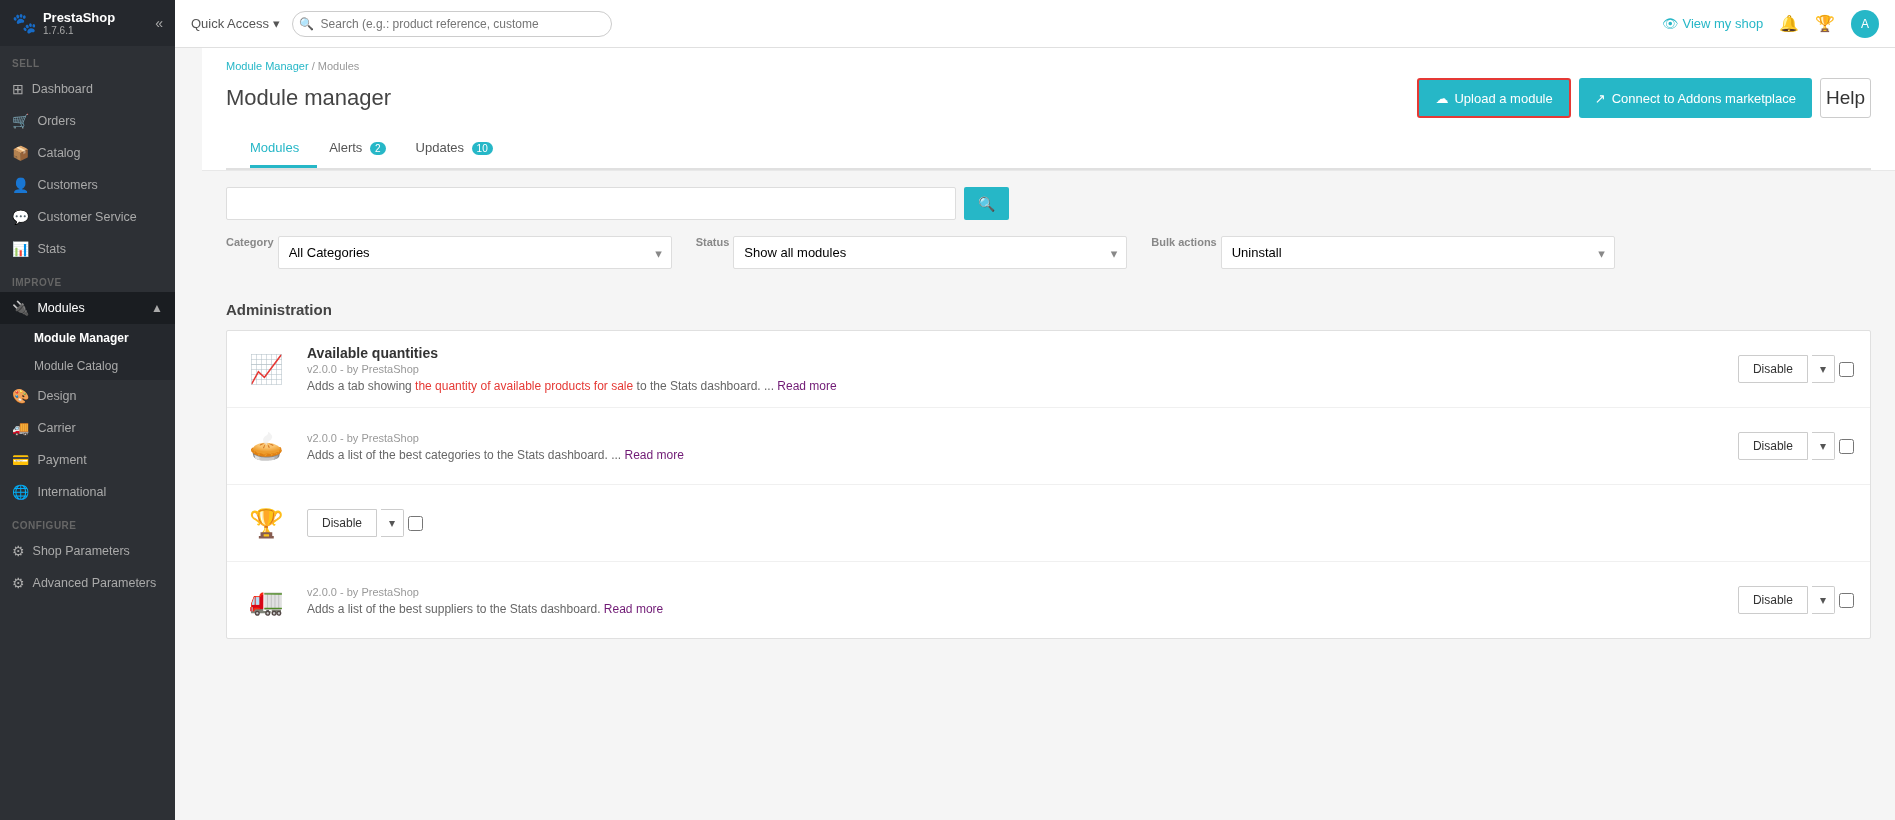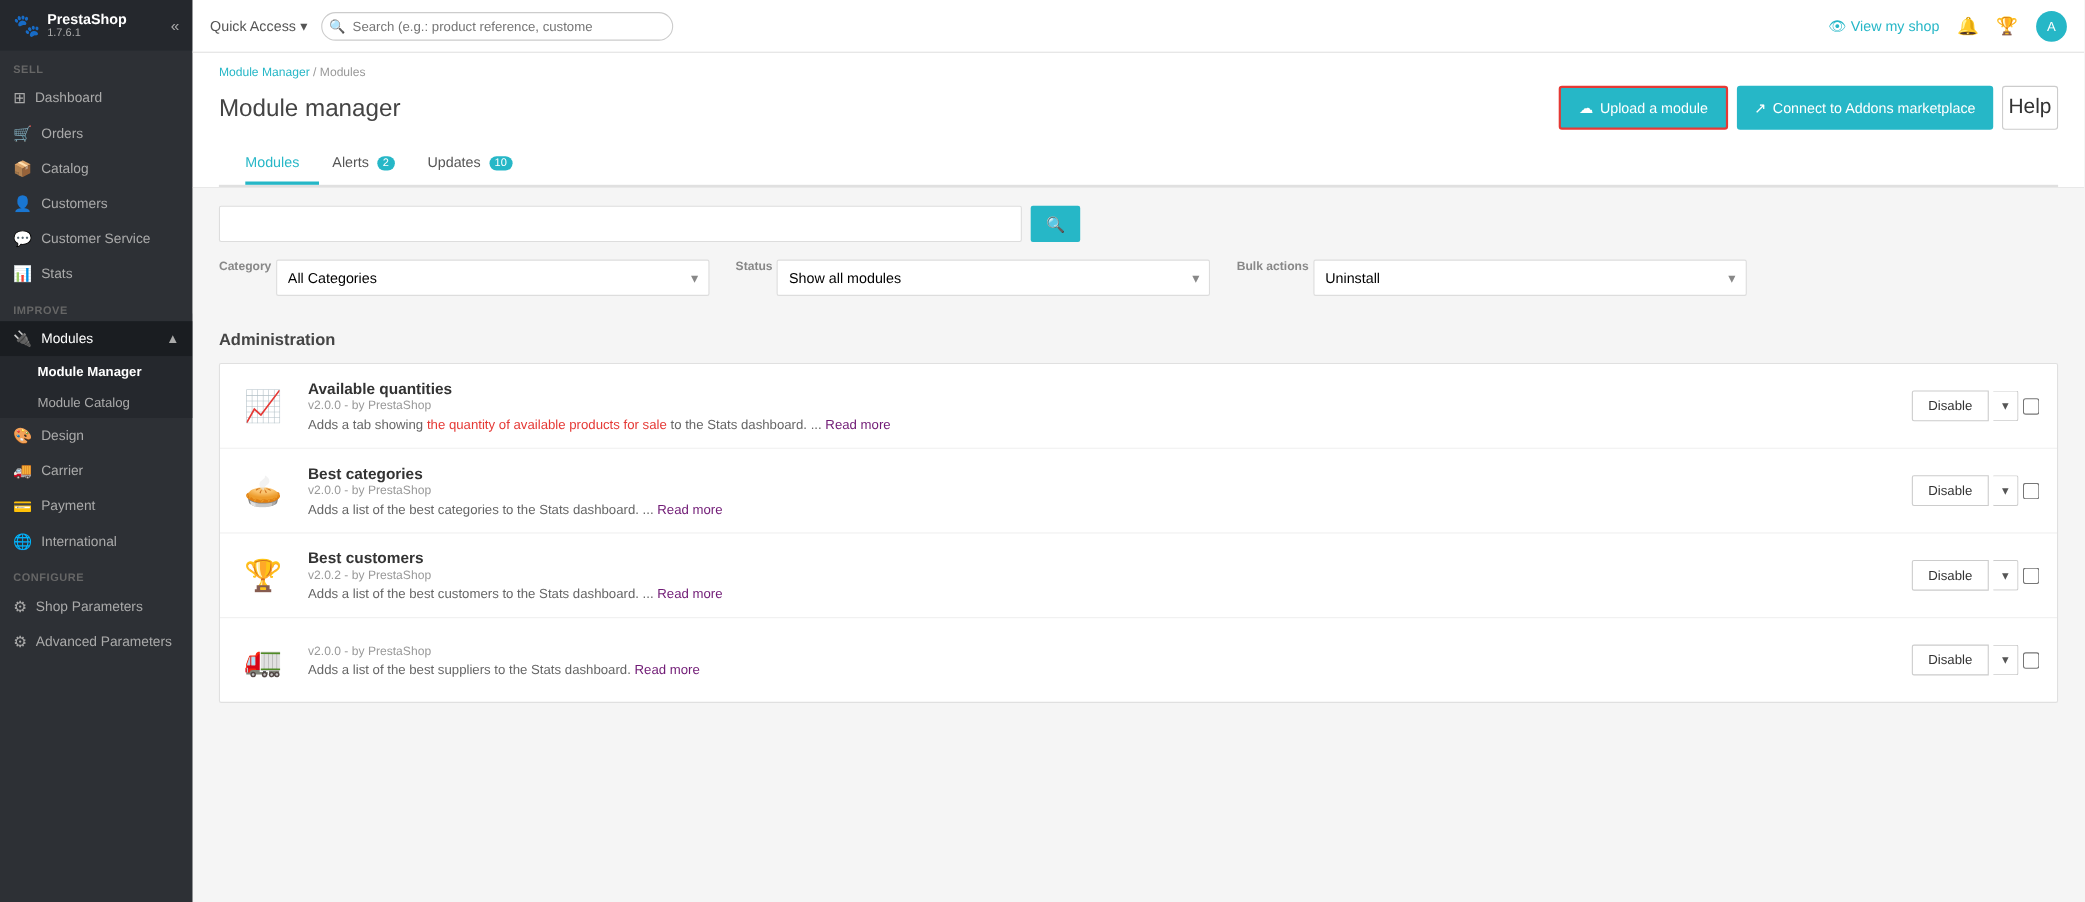--- a/index.html
+++ b/index.html
@@ -119,20 +119,21 @@
     }
     #view-my-shop { color: #26b7c7; font-size: 13px; cursor: pointer; display: flex; align-items: center; gap: 4px; }
     .topbar-icon { color: #999; font-size: 16px; cursor: pointer; }
     #avatar-circle { width: 28px; height: 28px; border-radius: 50%; background: #26b7c7; display: flex; align-items: center; justify-content: center; color: #fff; font-size: 12px; cursor: pointer; }
 
     
     #content {
       flex: 1;
       overflow-y: auto;
       padding: 0;
+      margin-left: 27px;
     }
 
     
     #page-header {
       background: #fff;
       padding: 12px 24px 0 24px;
       border-bottom: 1px solid #e8e8e8;
     }
     #breadcrumb {
       font-size: 11px;
@@ -543,52 +544,39 @@
           <div class="module-actions">
             <button class="btn-disable">Disable</button>
             <button class="btn-dropdown">▾</button>
             <input type="checkbox" class="module-checkbox" style="">
           </div>
         </div>
 
         <div class="module-row">
           <div class="module-icon">🥧</div>
           <div class="module-info">
-            <div class="module-name">Best categories</div>
             <div class="module-meta">
               <span>v2.0.0</span>
               <span> - by </span>
               <span>PrestaShop</span>
             </div>
             <div class="module-desc">
               <span>Adds a list of the best categories to the Stats dashboard. ...</span>
               <a>Read more</a>
             </div>
           </div>
           <div class="module-actions">
             <button class="btn-disable">Disable</button>
             <button class="btn-dropdown">▾</button>
             <input type="checkbox" class="module-checkbox" style="">
           </div>
         </div>
 
         <div class="module-row">
           <div class="module-icon">🏆</div>
-          <div class="module-info">
-            <div class="module-name">Best customers</div>
-            <div class="module-meta">
-              <span>v2.0.2</span>
-              <span> - by </span>
-              <span>PrestaShop</span>
-            </div>
-            <div class="module-desc">
-              <span>Adds a list of the best customers to the Stats dashboard. ...</span>
-              <a>Read more</a>
-            </div>
-          </div>
           <div class="module-actions">
             <button class="btn-disable">Disable</button>
             <button class="btn-dropdown">▾</button>
             <input type="checkbox" class="module-checkbox" style="">
           </div>
         </div>
 
         <div class="module-row">
           <div class="module-icon">🚛</div>
           <div class="module-info">

